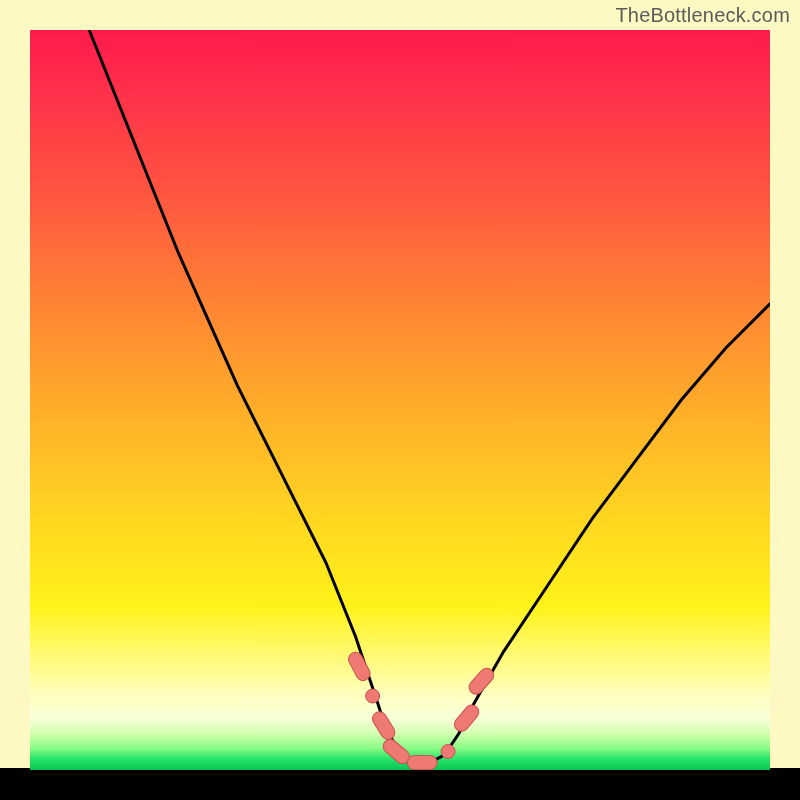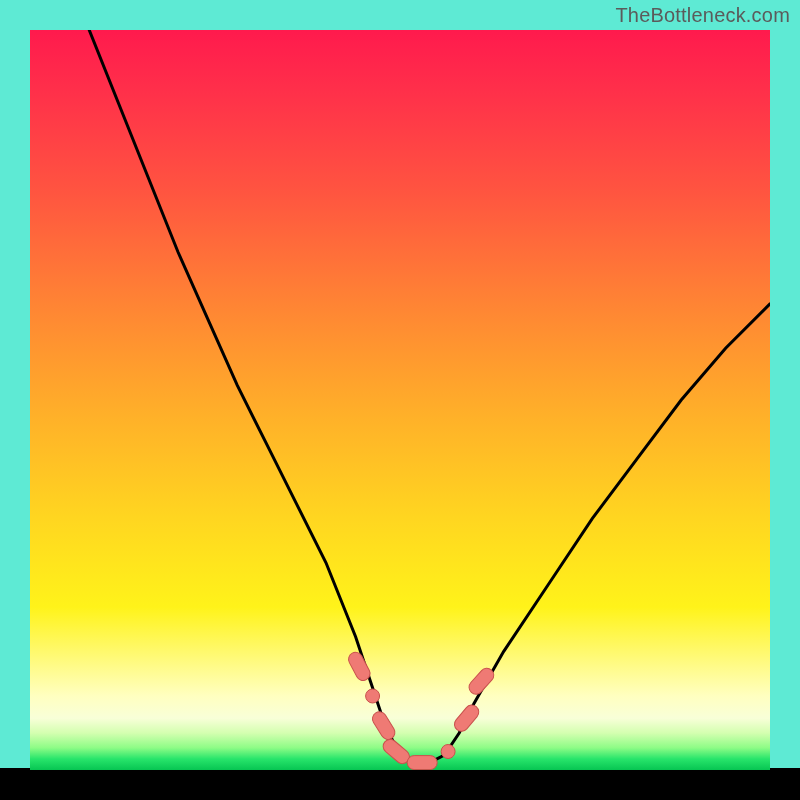--- a/index.html
+++ b/index.html
@@ -10,21 +10,21 @@
     overflow: hidden;
     background: #000;
     font-family: Arial, Helvetica, sans-serif;
   }
   .frame {
     position: absolute;
     left: 0;
     top: 0;
     width: 800px;
     height: 768px;
-    background: #5eead4;
+    background: #fef9c3;
   }
   .plot-area {
     position: absolute;
     left: 30px;
     top: 30px;
     width: 740px;
     height: 740px;
     
     background: linear-gradient(
       to bottom,

